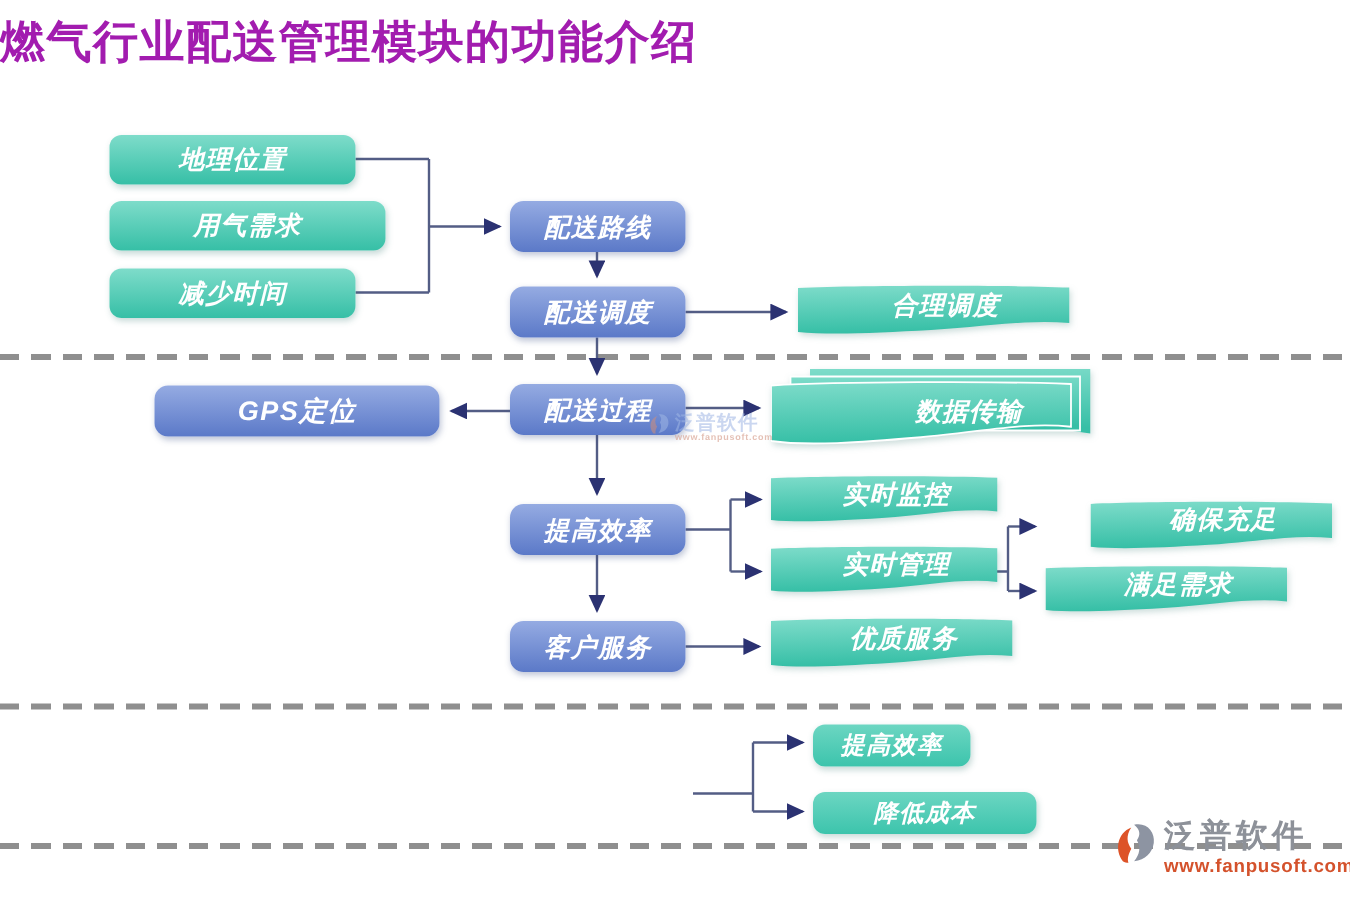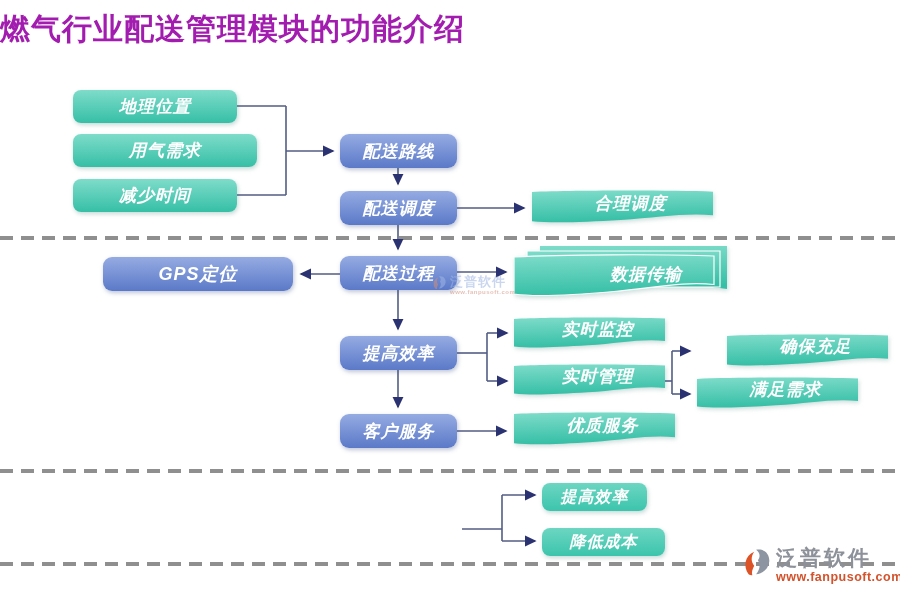--- a/index.html
+++ b/index.html
@@ -172,21 +172,21 @@
       <path d="M26,0 L213,0 L213,43 C203,41.5 196,40.5 189,40 L26,40 Z" fill="url(#tealGrad)"></path>
       <path d="M13,5 L206,5 L206,41 L13,41 Z" fill="url(#tealGrad)" stroke="#ffffff" stroke-width="1.2"></path>
       <path d="M0,11 C45,8.5 150,8 200,10 L200,38.5 C170,35 140,42 100,45.5 C60,49 24,51.5 0,48 Z" fill="url(#tealGrad)" stroke="#ffffff" stroke-width="1.2"></path>
     </svg>
     <span class="lbl">数据传输</span>
   </div>
 
   <div class="node box-teal-sm" style="left:542px;top:483px;width:105px;height:28px">
     <span>提高效率</span>
   </div>
-  <div class="node box-teal-sm" style="left:542px;top:528px;width:123px;height:28px">
+  <div class="node box-teal-sm" style="left:542px;top:528px;width:149px;height:28px">
     <span>降低成本</span>
   </div>
 
   <div class="watermark">
     <svg width="15" height="15" viewBox="0 0 32 32">
       <path d="M7,29 C1,21 3,9 13,5 C9,11 10,16 13,20 C11,24 10,27 11,30 C9.8,30 8,30 7,29 Z" fill="#d08e7a"></path>
       <path d="M15,3 C24,1 30,8 29,16 C28,23 23,28 15,29 C19,24 20,19 17,14 C20,10 19,6 15,3 Z" fill="#9fb6e4"></path>
     </svg>
     <div>
       <div class="wm-brand">泛普软件</div>

